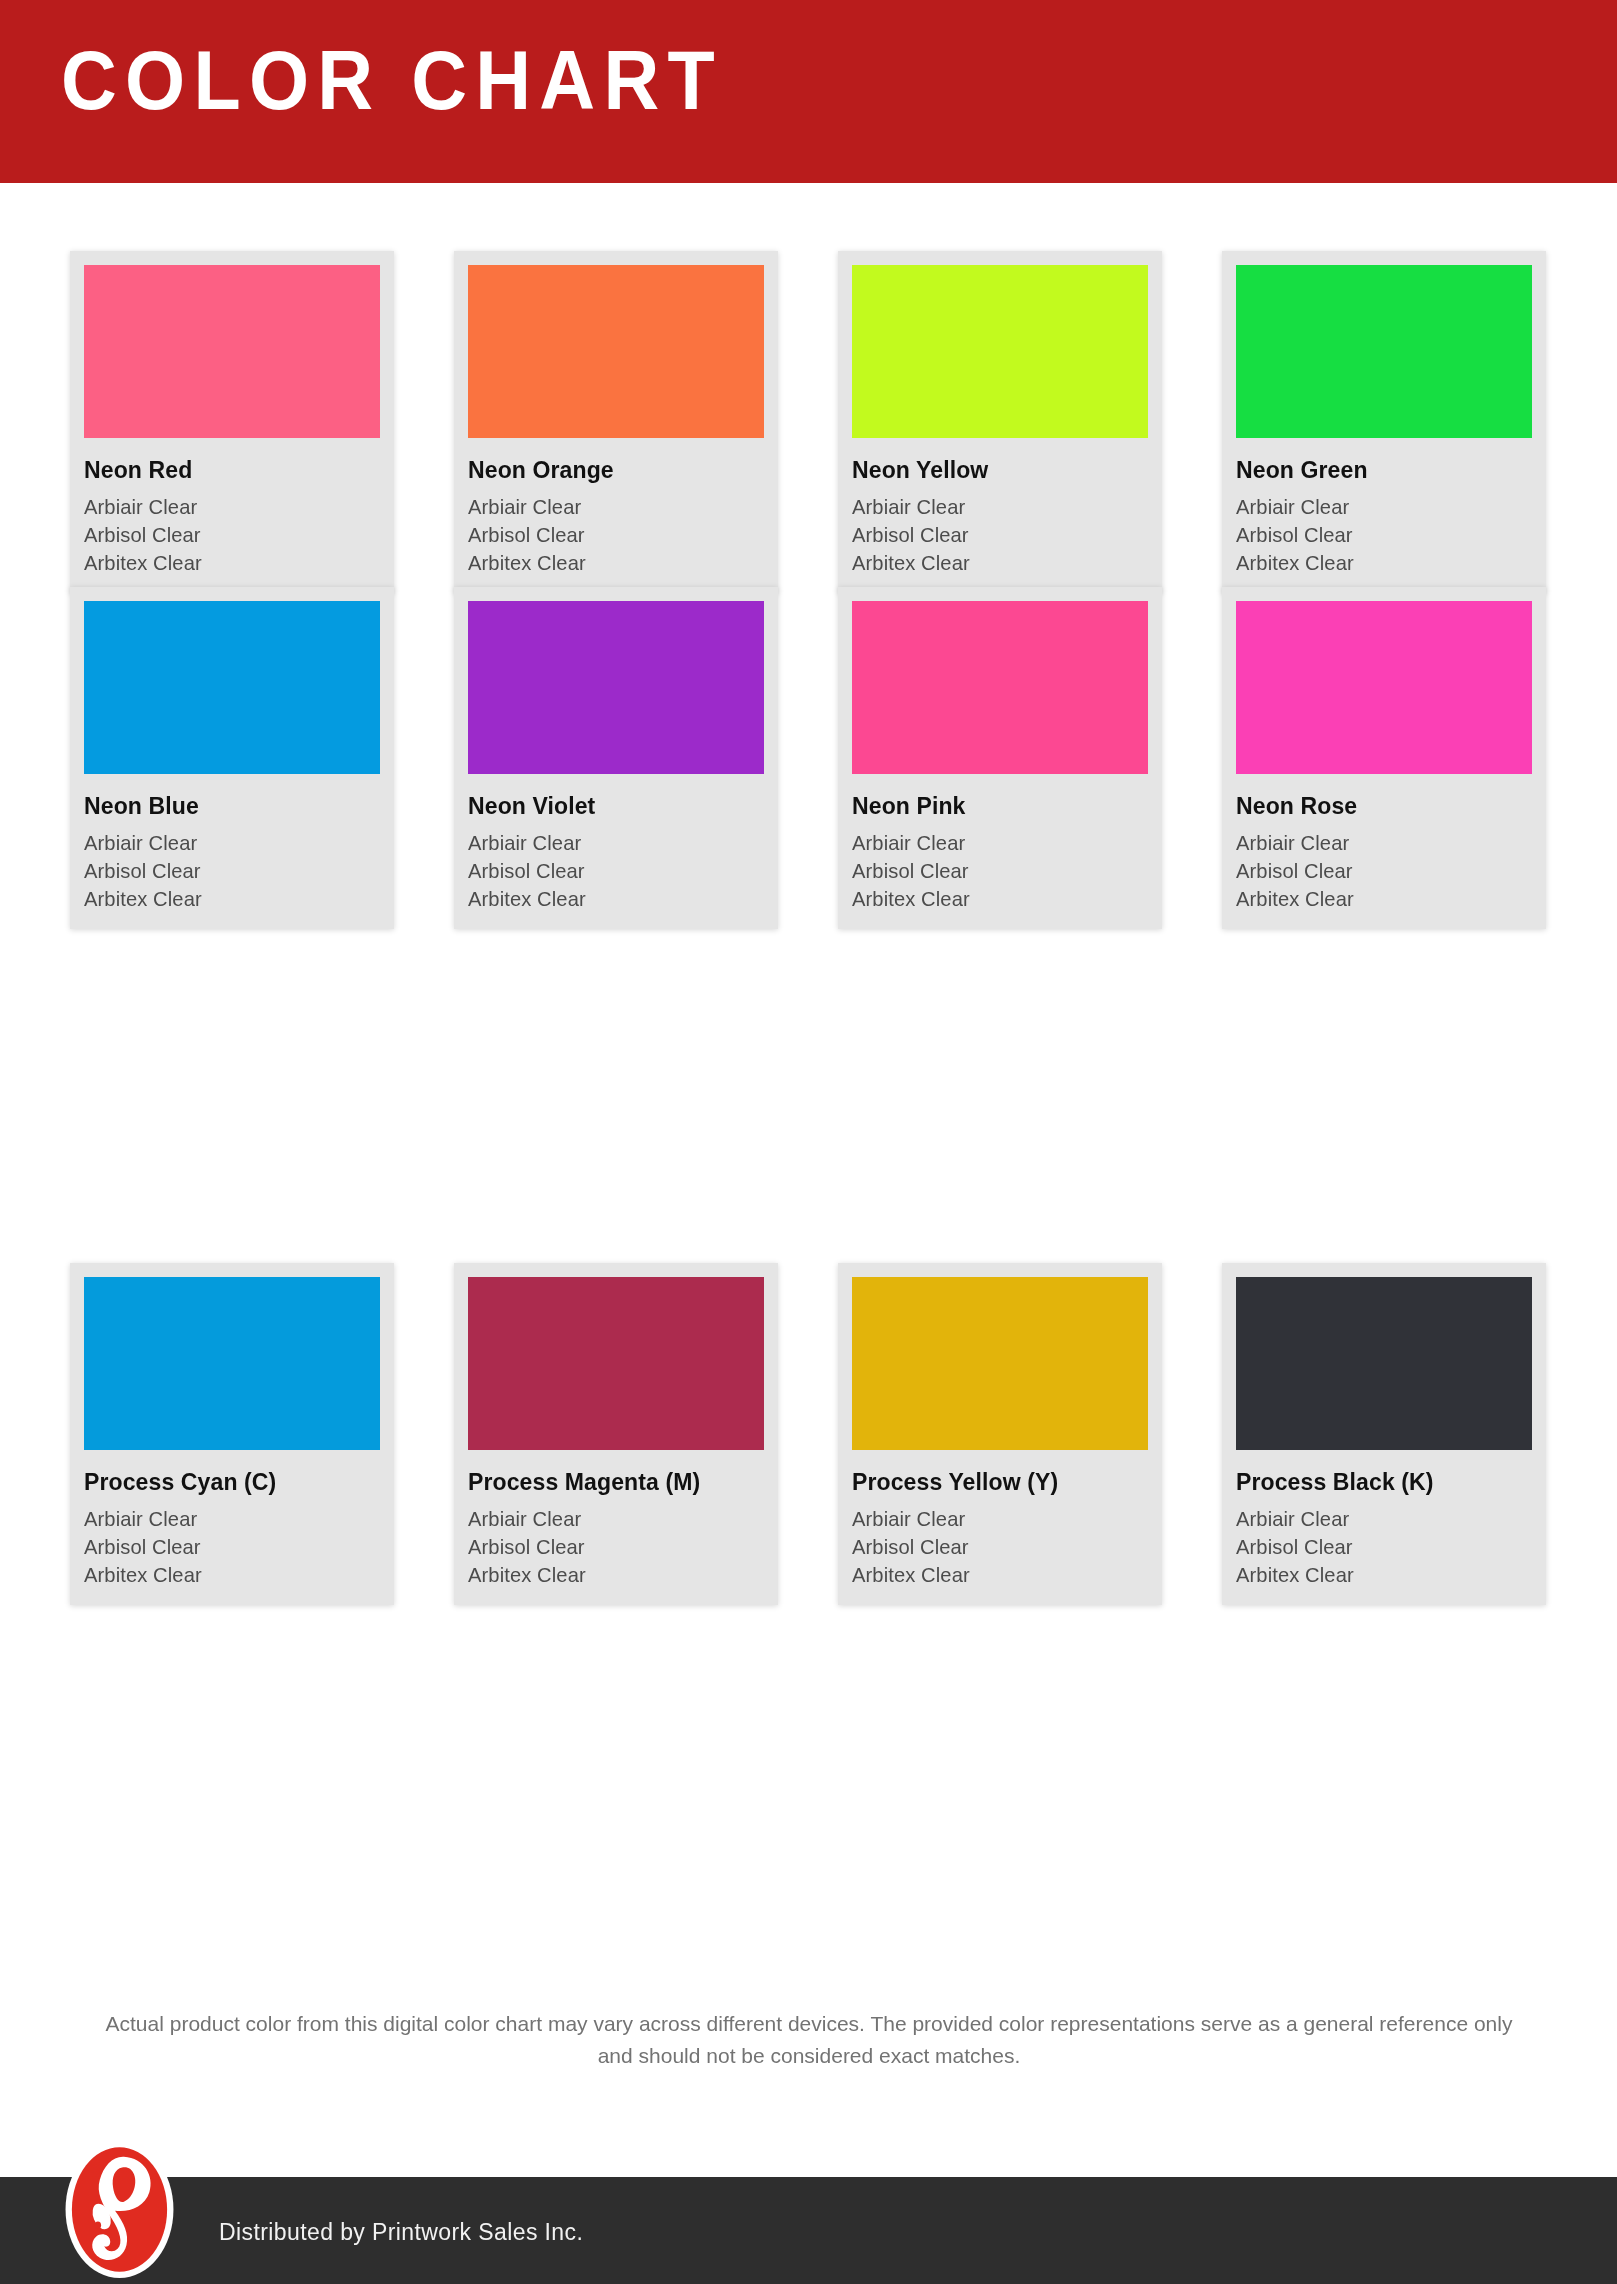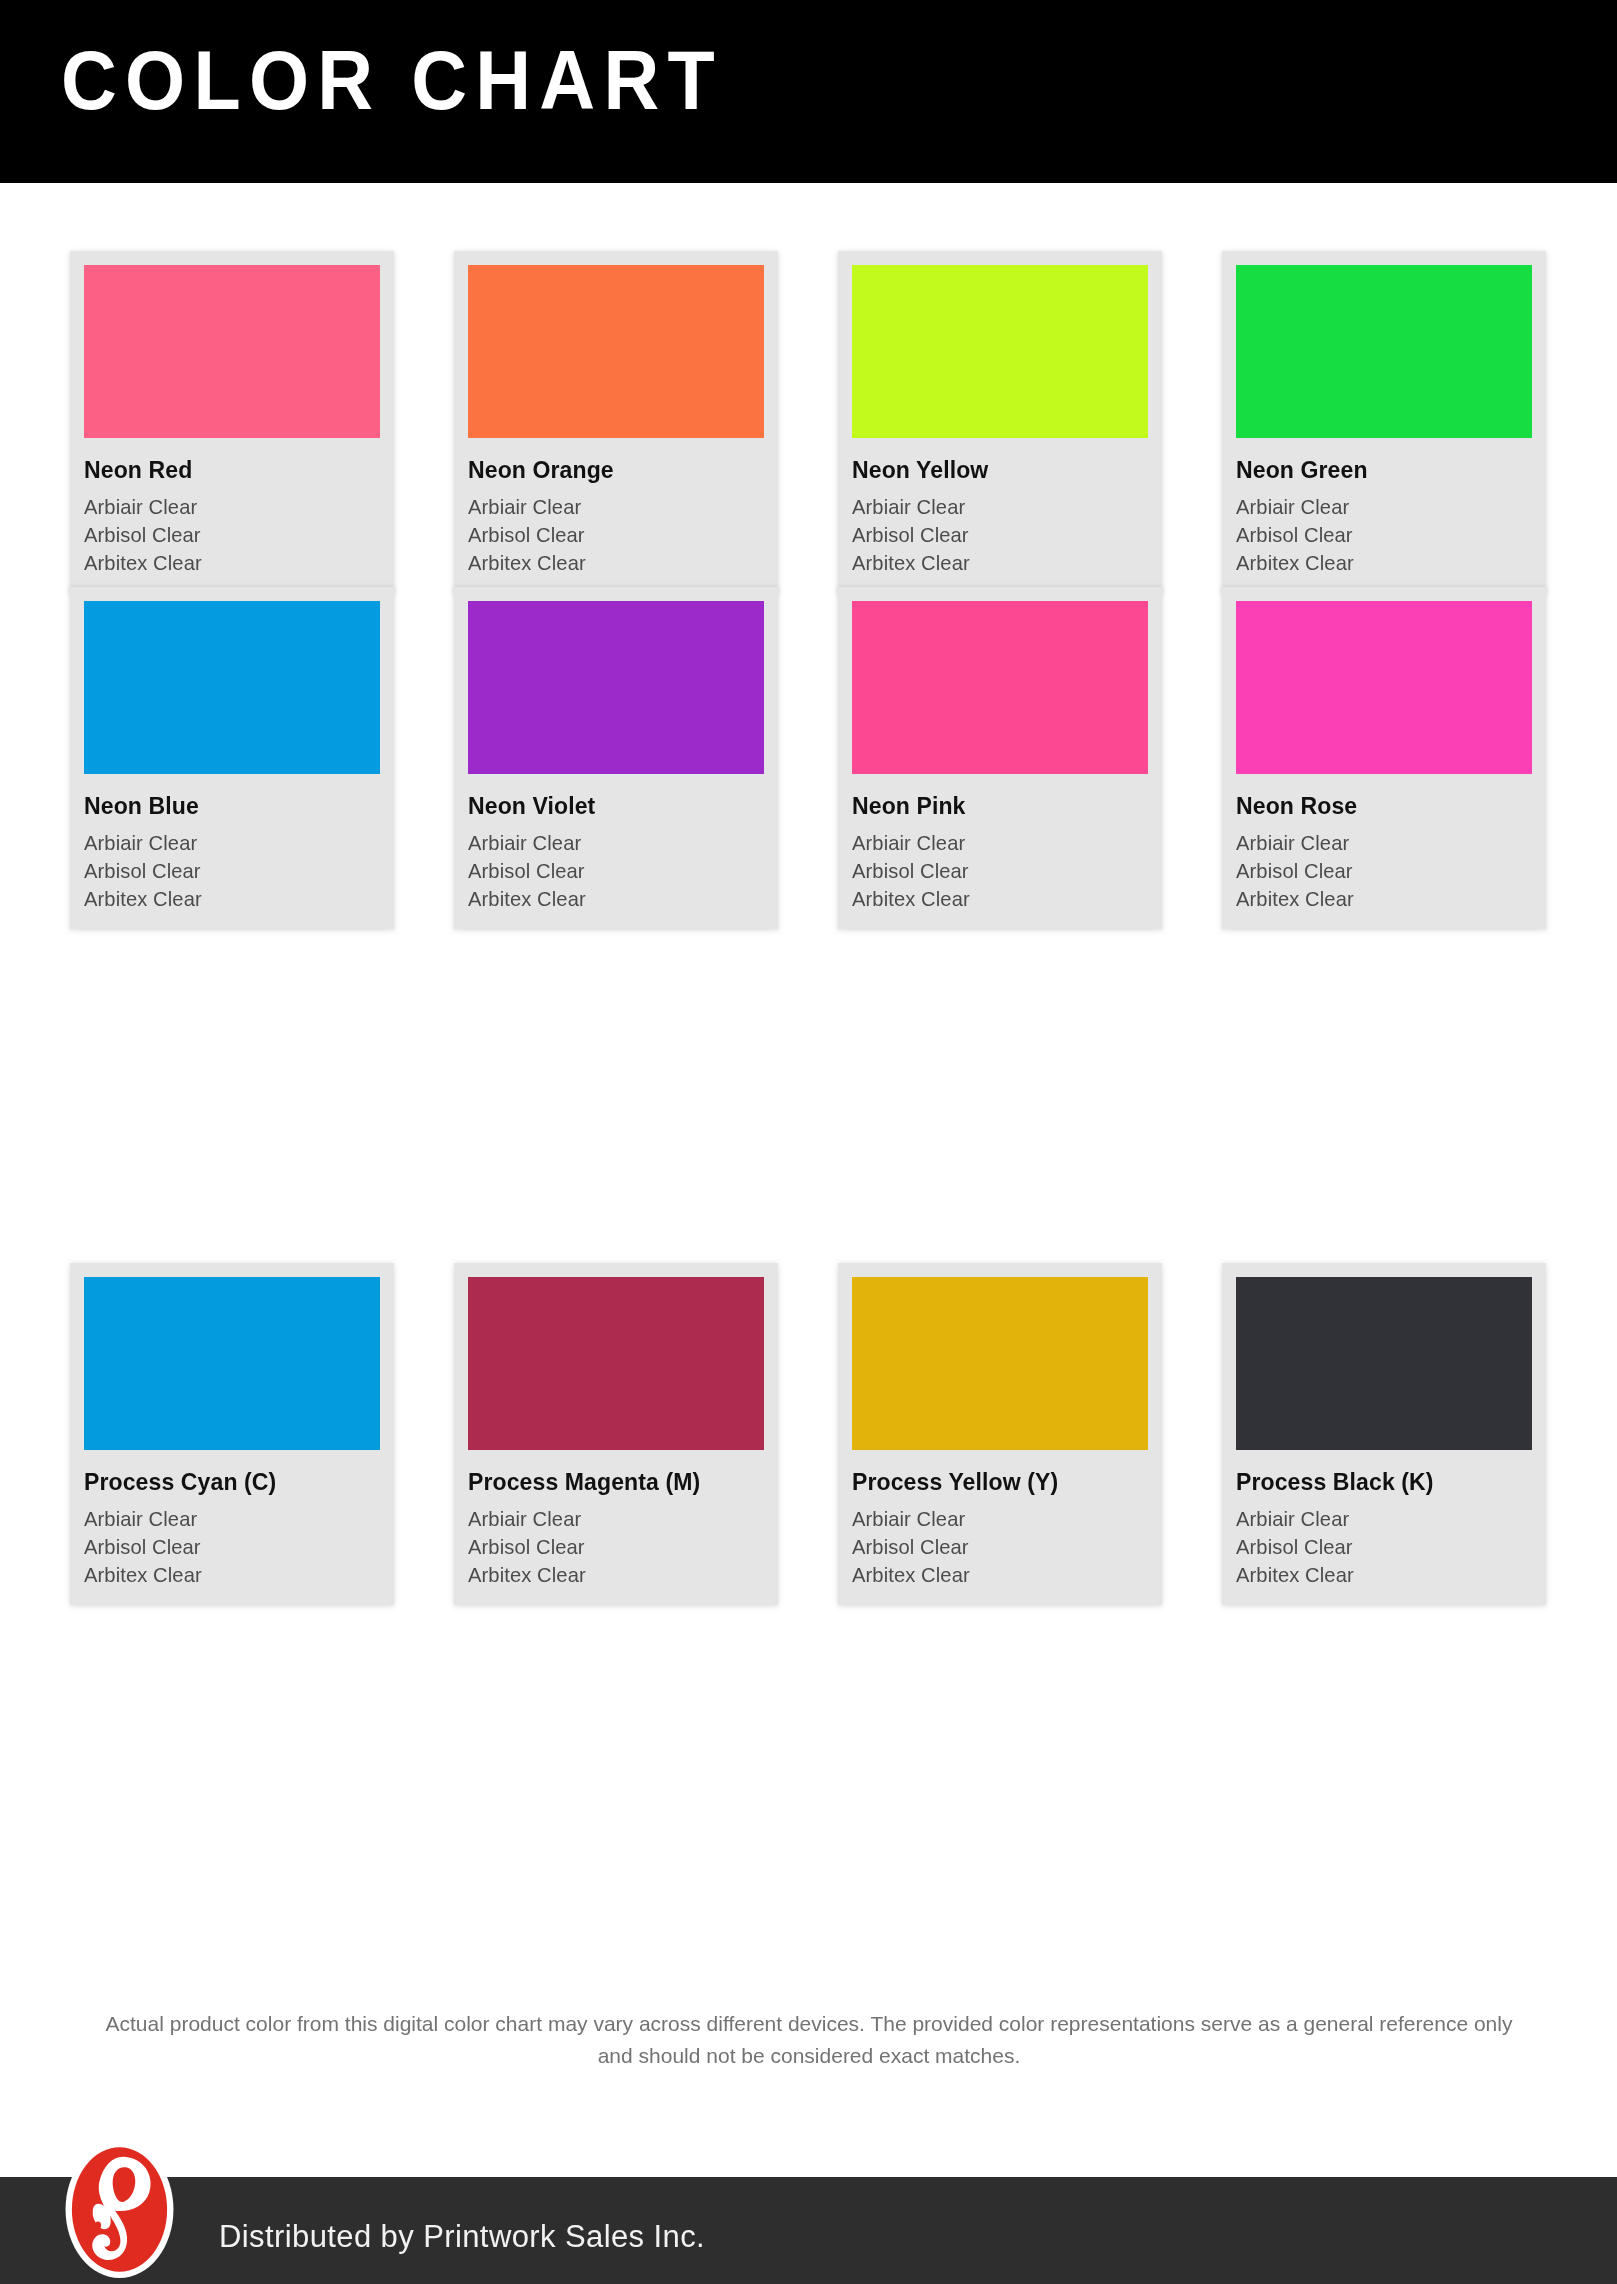--- a/index.html
+++ b/index.html
@@ -10,21 +10,21 @@
     background:#ffffff;
     font-family:"Liberation Sans", sans-serif;
     -webkit-font-smoothing:antialiased;
   }
 
   
   .header {
     position:absolute;
     left:0; top:0;
     width:1618px; height:183px;
-    background:#000000;
+    background:#b91c1c;
   }
   .header-title {
     position:absolute;
     left:61px; top:38px;
     font-size:84px;
     font-weight:bold;
     color:#ffffff;
     letter-spacing:9px;
     line-height:1;
     font-stretch:condensed;
@@ -121,21 +121,21 @@
     left:0;
     top:2177px;
     width:1618px;
     height:107px;
     background:#2e2e2e;
   }
   .footer-text {
     position:absolute;
     left:219px;
     top:2219px;
-    font-size:31px;
+    font-size:23px;
     color:#f2f2f2;
     letter-spacing:0.4px;
   }
   .logo {
     position:absolute;
     left:63px;
     top:2139px;
     width:113px;
     height:141px;
   }

